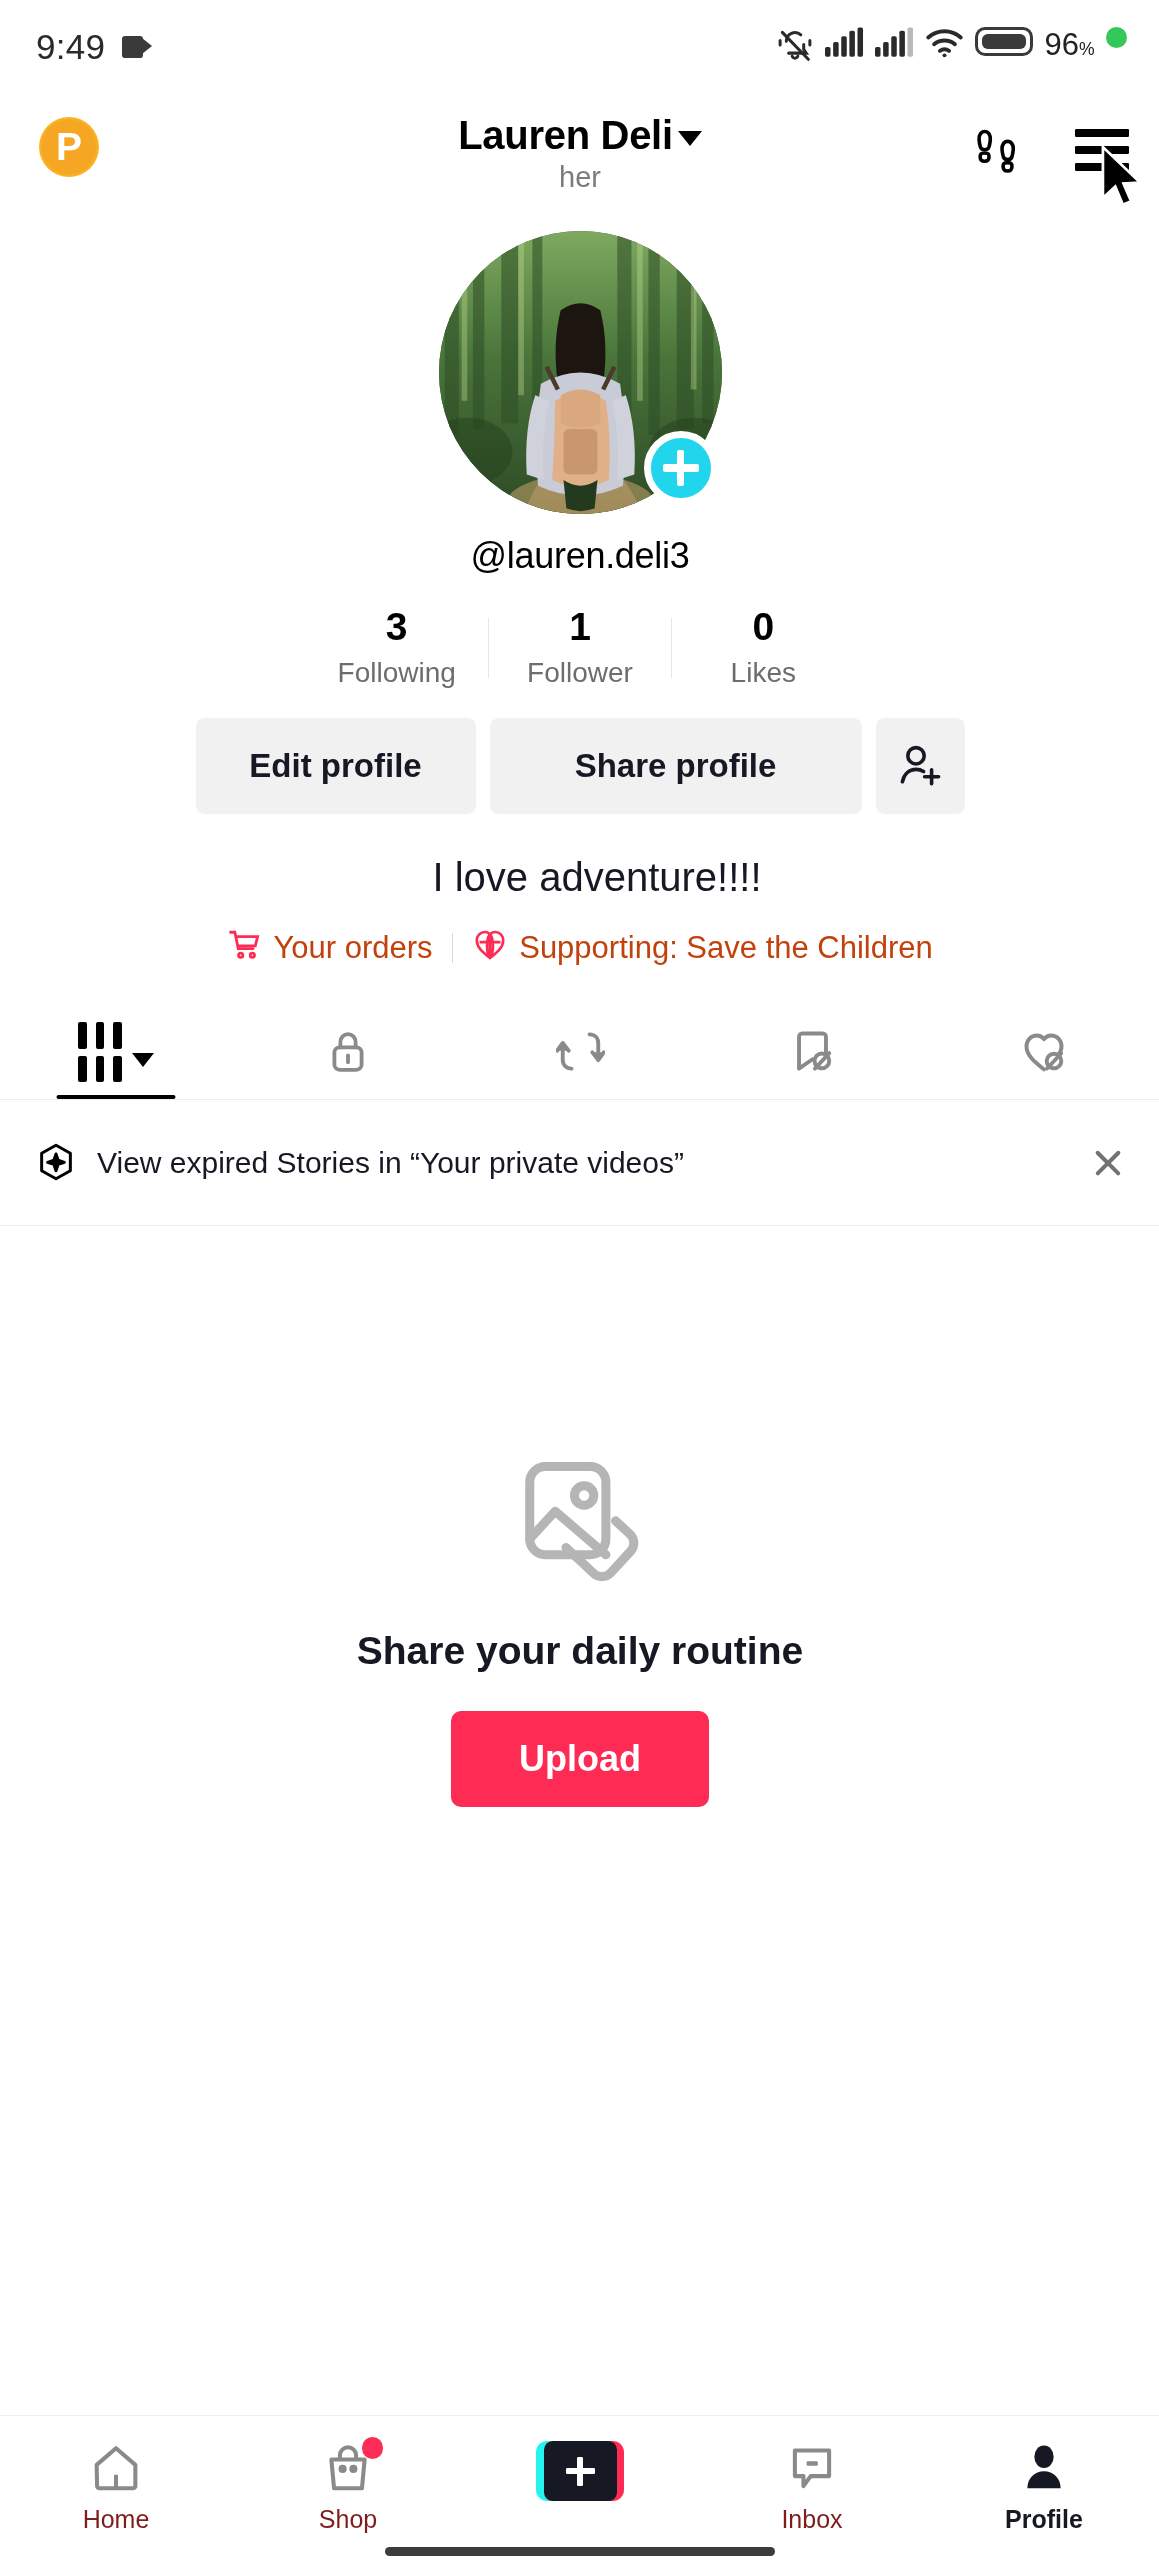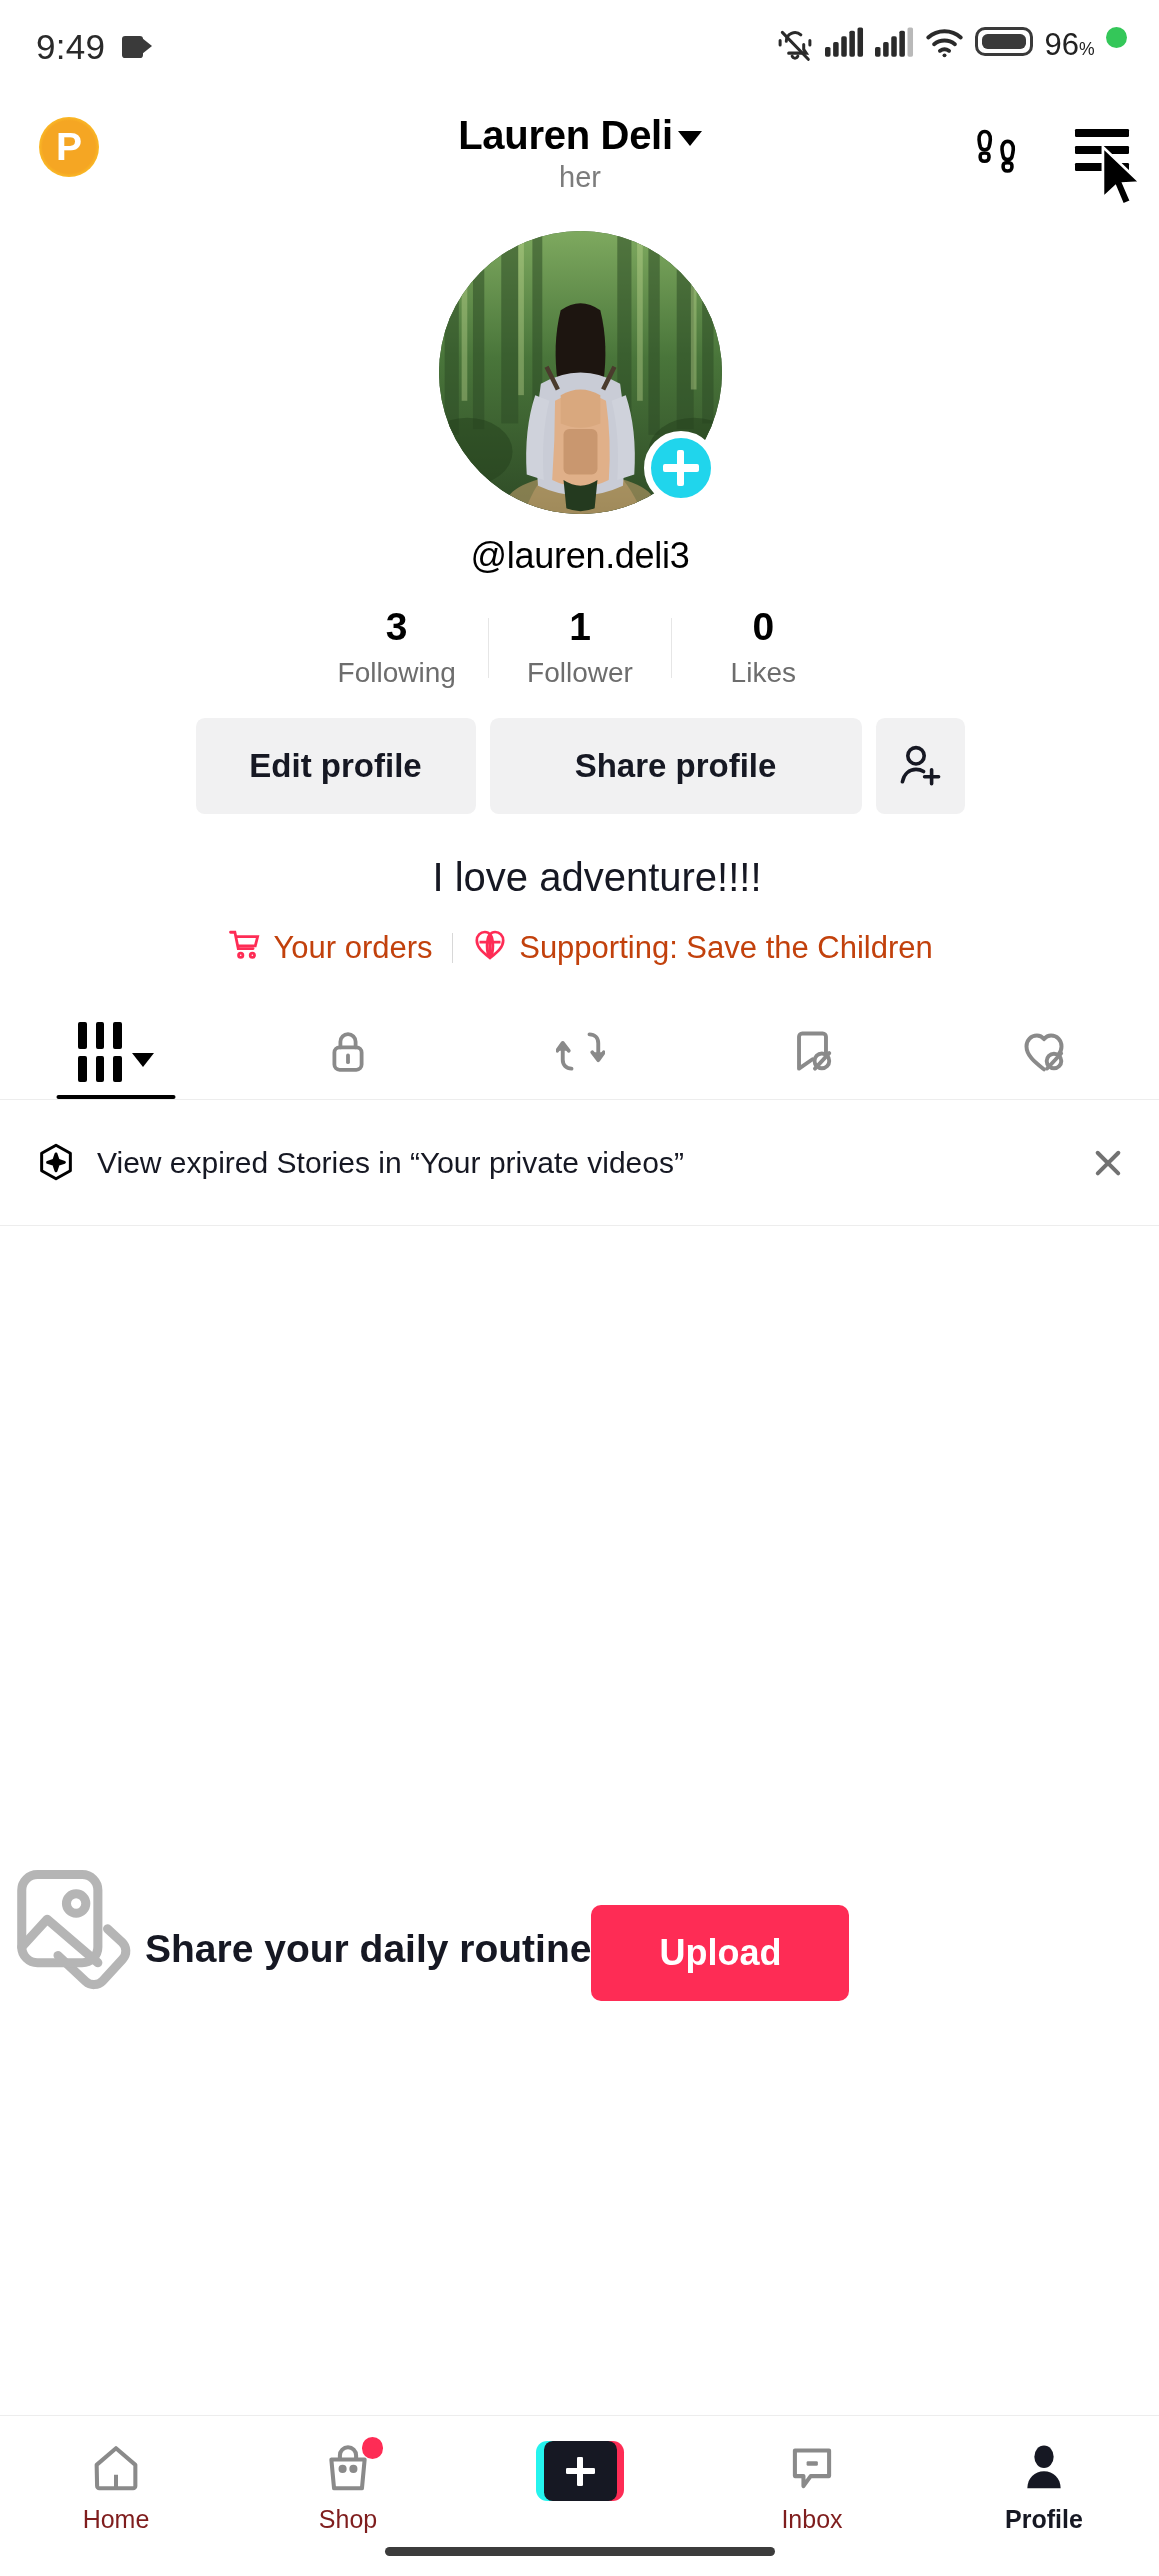--- a/index.html
+++ b/index.html
@@ -89,21 +89,21 @@
 
   
   .banner { height:126px; display:flex; align-items:center; padding:0 35px; border-bottom:1.3px solid #ededed; gap:20px; }
   .banner-txt { font-size:30px; flex:1; color:#161823; }
   .banner-x { width:35px; height:35px; position:relative; }
   .banner-x::before,.banner-x::after { content:""; position:absolute; left:50%; top:50%; width:33px; height:3.8px; background:#727272; border-radius:1.9px; }
   .banner-x::before { transform:translate(-50%,-50%) rotate(45deg); }
   .banner-x::after  { transform:translate(-50%,-50%) rotate(-45deg); }
 
   
-  .empty { flex:1; display:flex; flex-direction:row; align-items:center; padding-top:226px; }
+  .empty { flex:1; display:flex; flex-direction:column; align-items:center; padding-top:226px; }
   .empty-title { font-size:39px; font-weight:700; margin-top:30px; color:#161823; }
   .upload-btn { margin-top:38px; width:258px; height:96px; background:#fe2c55; border-radius:10px;
      display:flex; align-items:center; justify-content:center; color:#fff; font-size:36px; font-weight:700; }
 
   
   .bottomnav { height:161px; border-top:1.3px solid #ededed; display:flex; align-items:flex-start; padding-top:25px; }
   .nav-item { flex:1; display:flex; flex-direction:column; align-items:center; gap:10px; position:relative; }
   .nav-lbl { font-size:25px; color:#7f1d1d; }
   .nav-item.active .nav-lbl { color:#161823; font-weight:700; }
   .nav-badge { position:absolute; top:-3.8px; left:calc(50% + 14px); width:21.4px; height:21.4px; border-radius:50%; background:#fe2c55; }

